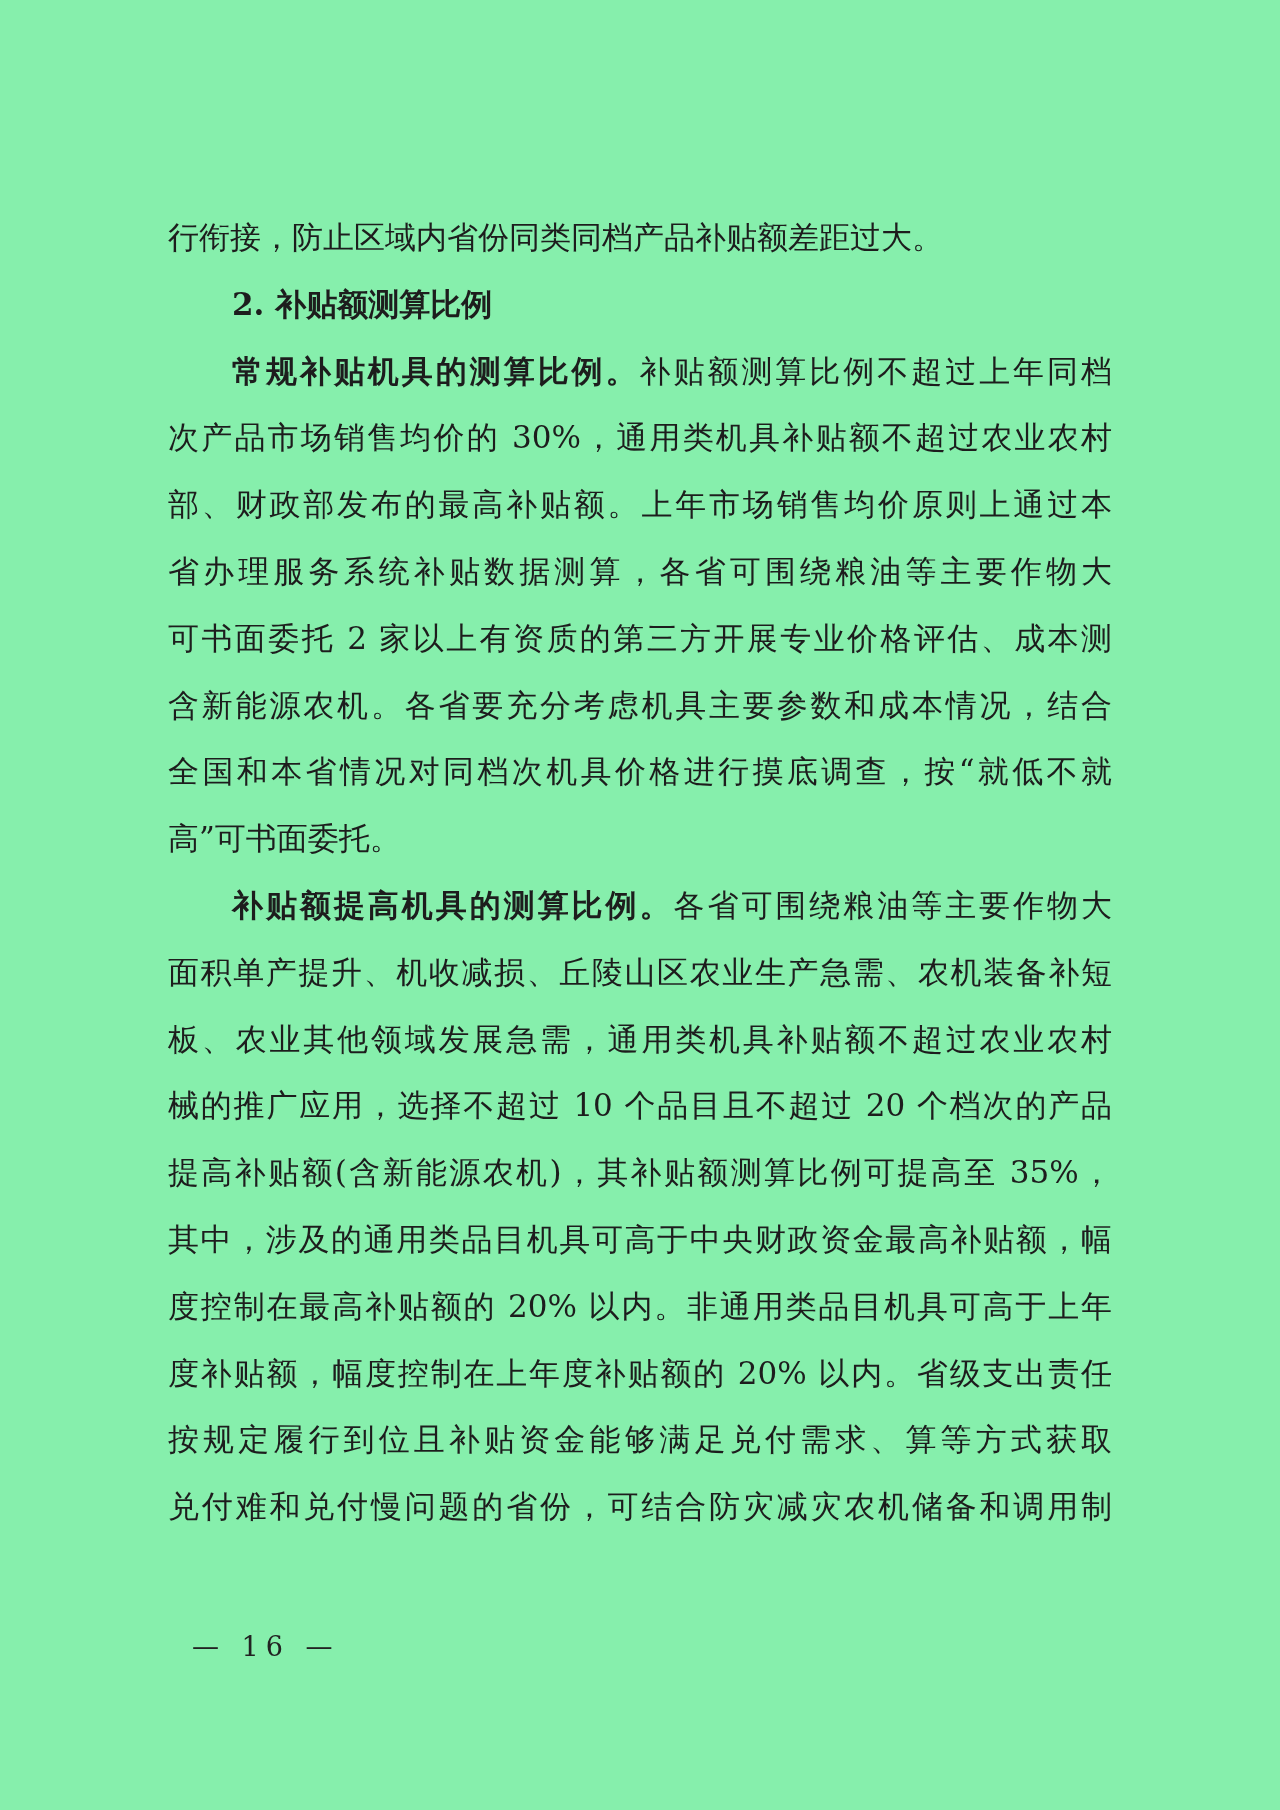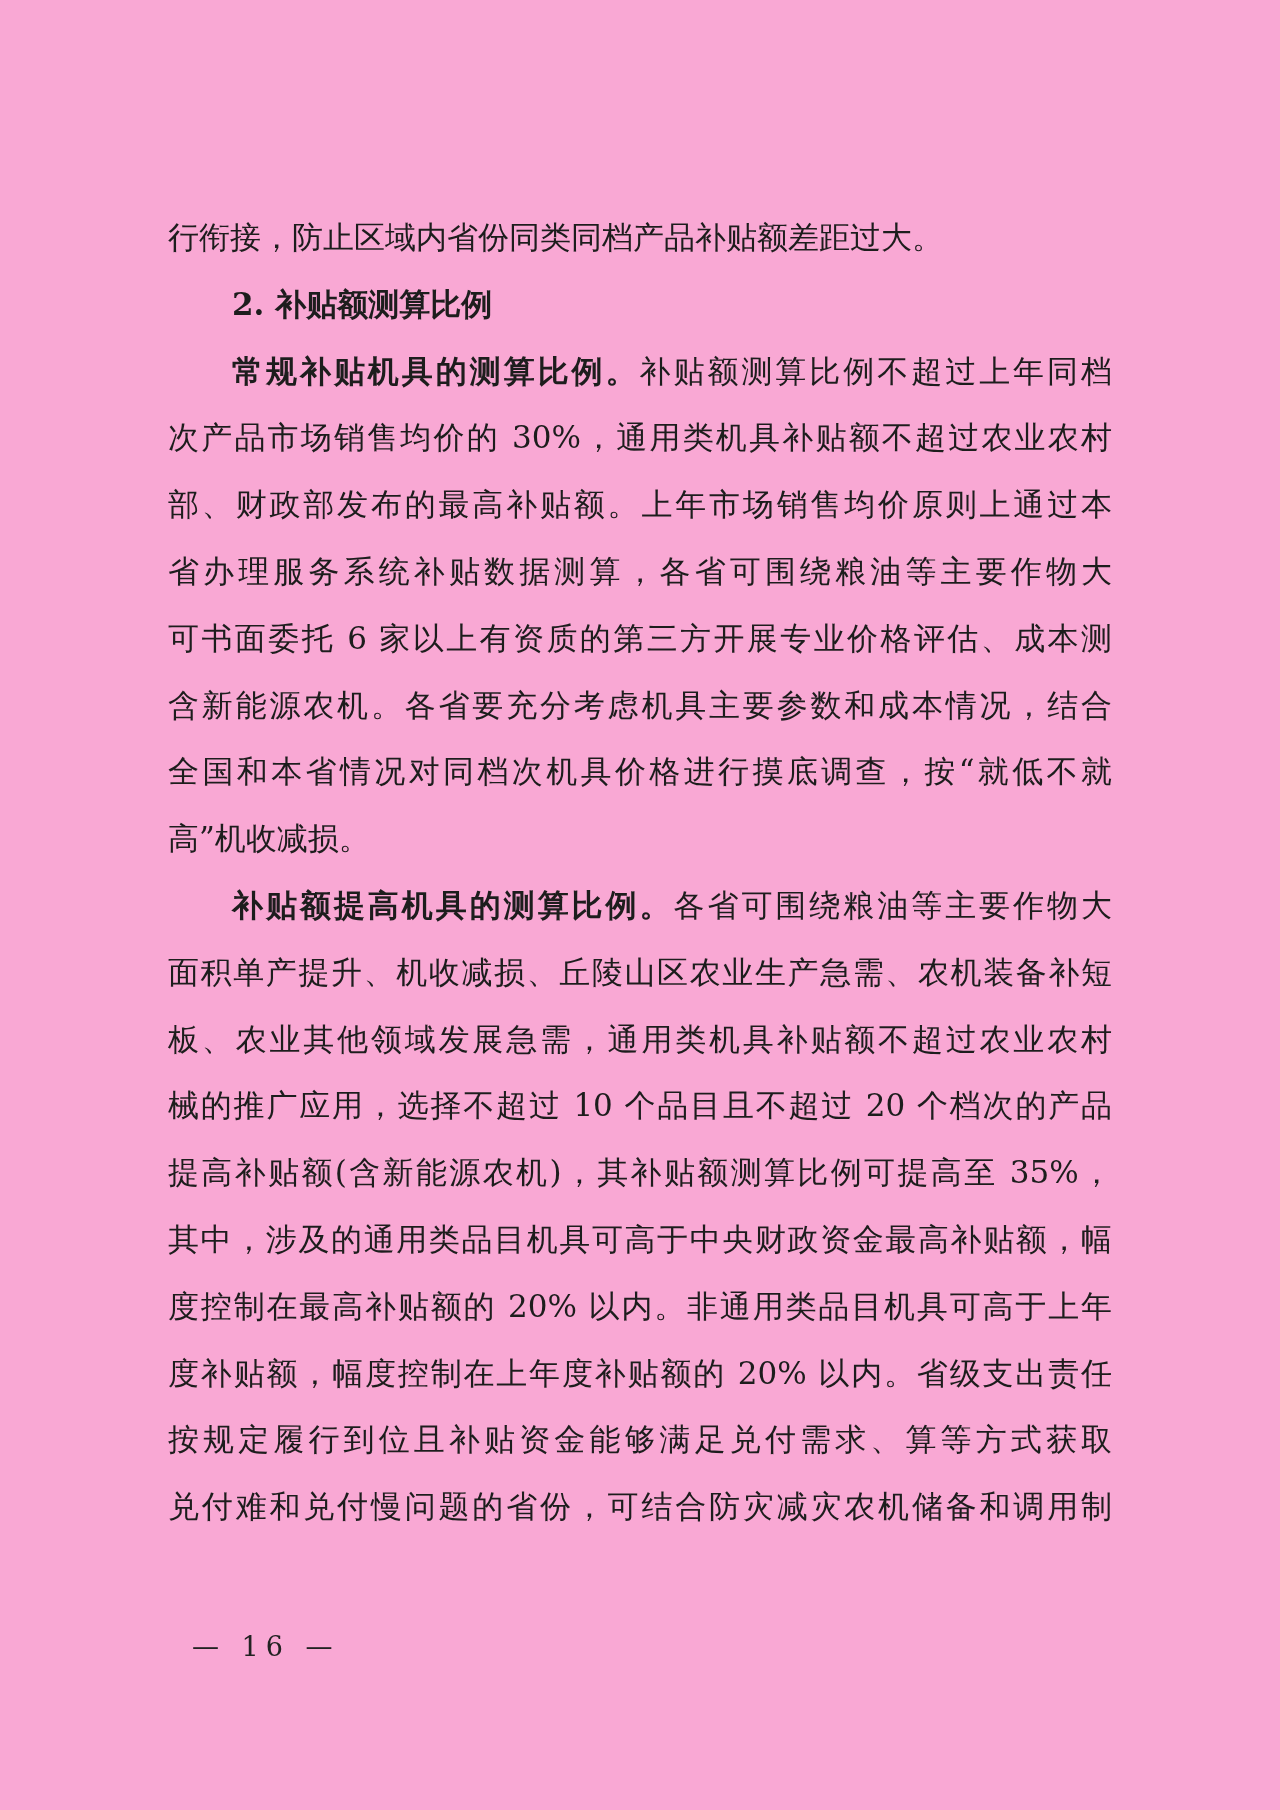--- a/index.html
+++ b/index.html
@@ -4,21 +4,21 @@
 <style>
   html, body {
     margin: 0;
     padding: 0;
     background: #e8e8e8;
   }
   .page {
     position: relative;
     width: 1280px;
     height: 1810px;
-    background: #f9a8d4;
+    background: #86efac;
     overflow: hidden;
     font-family: "DejaVu Serif", "Liberation Serif", serif;
     color: #1d1d1d;
   }
   .text-block {
     position: absolute;
     left: 168px;
     top: 204px;
     width: 944px;
   }
@@ -65,24 +65,24 @@
 
     <div class="line end">行衔接，防止区域内省份同类同档产品补贴额差距过大。</div>
 
     <div class="line heading indent">2. 补贴额测算比例</div>
 
     <div class="line full indent"><b class="lead">常规补贴机具的测算比例。</b><span>补贴额测算比例不超过上年同档</span></div>
 
     <div class="line full">次产品市场销售均价的 30%，通用类机具补贴额不超过农业农村</div>
     <div class="line full">部、财政部发布的最高补贴额。上年市场销售均价原则上通过本</div>
     <div class="line full">省办理服务系统补贴数据测算，各省可围绕粮油等主要作物大</div>
-    <div class="line full">可书面委托 6 家以上有资质的第三方开展专业价格评估、成本测</div>
+    <div class="line full">可书面委托 2 家以上有资质的第三方开展专业价格评估、成本测</div>
     <div class="line full">含新能源农机。各省要充分考虑机具主要参数和成本情况，结合</div>
     <div class="line full">全国和本省情况对同档次机具价格进行摸底调查，按“就低不就</div>
-    <div class="line end">高”机收减损。</div>
+    <div class="line end">高”可书面委托。</div>
 
     <div class="line full indent"><b class="lead">补贴额提高机具的测算比例。</b><span>各省可围绕粮油等主要作物大</span></div>
 
     <div class="line full">面积单产提升、机收减损、丘陵山区农业生产急需、农机装备补短</div>
     <div class="line full">板、农业其他领域发展急需，通用类机具补贴额不超过农业农村</div>
     <div class="line full">械的推广应用，选择不超过 10 个品目且不超过 20 个档次的产品</div>
     <div class="line full">提高补贴额(含新能源农机)，其补贴额测算比例可提高至 35%，</div>
     <div class="line full">其中，涉及的通用类品目机具可高于中央财政资金最高补贴额，幅</div>
     <div class="line full">度控制在最高补贴额的 20% 以内。非通用类品目机具可高于上年</div>
     <div class="line full">度补贴额，幅度控制在上年度补贴额的 20% 以内。省级支出责任</div>

